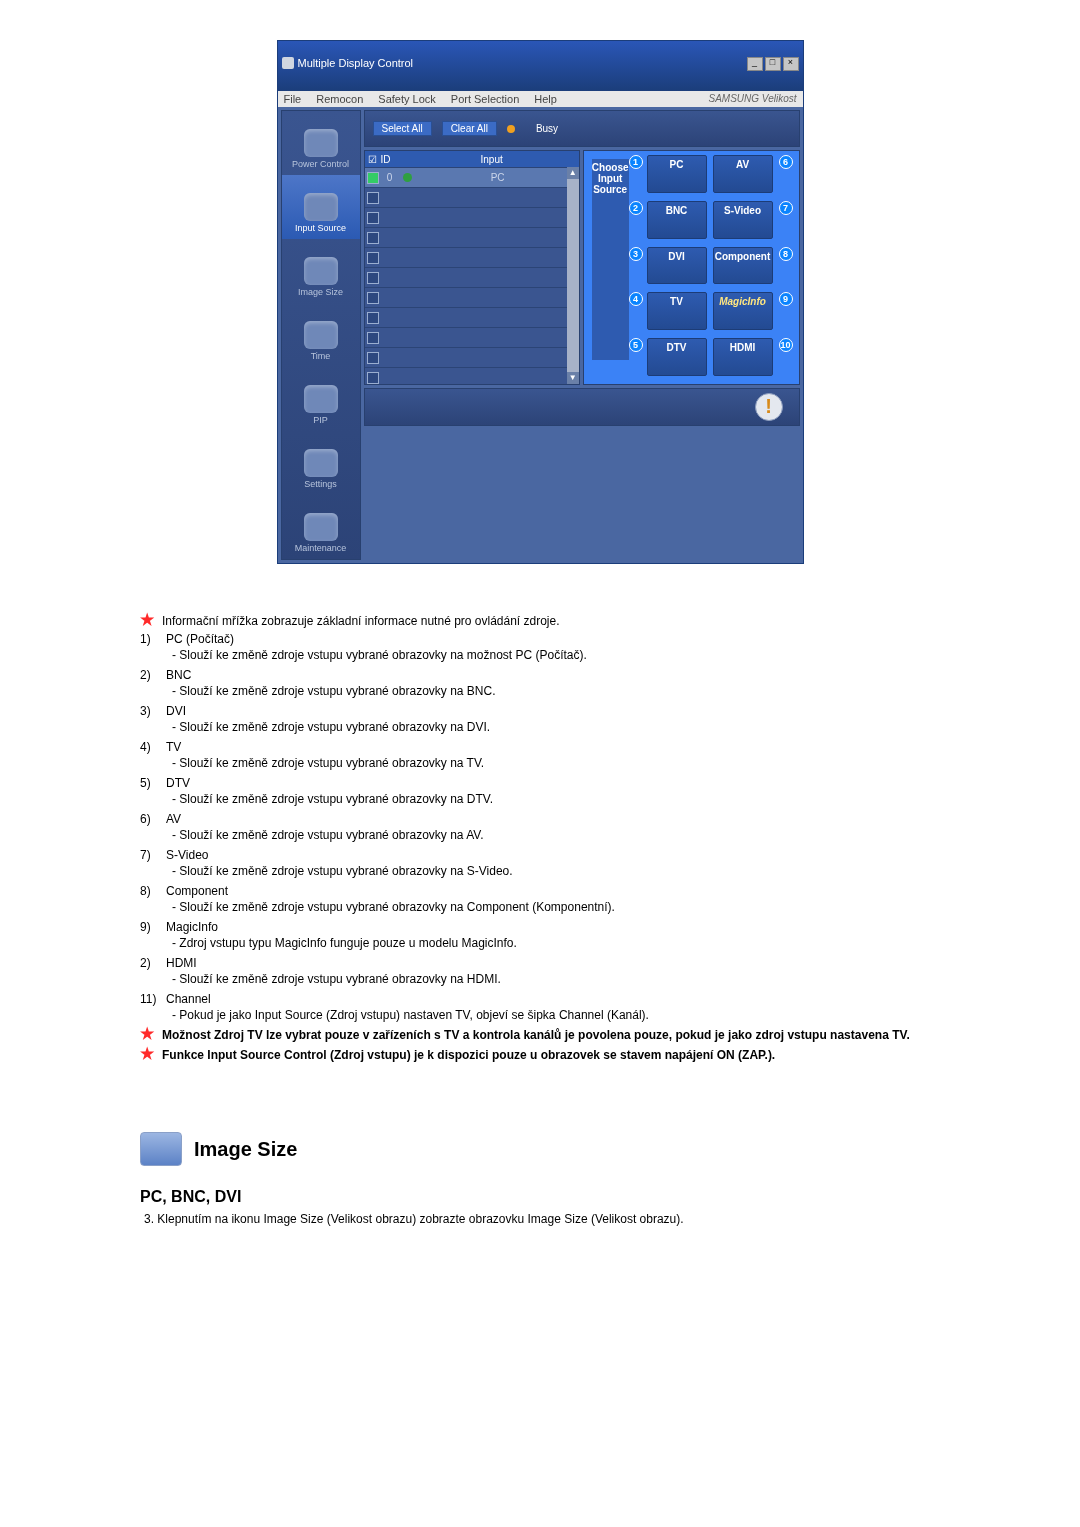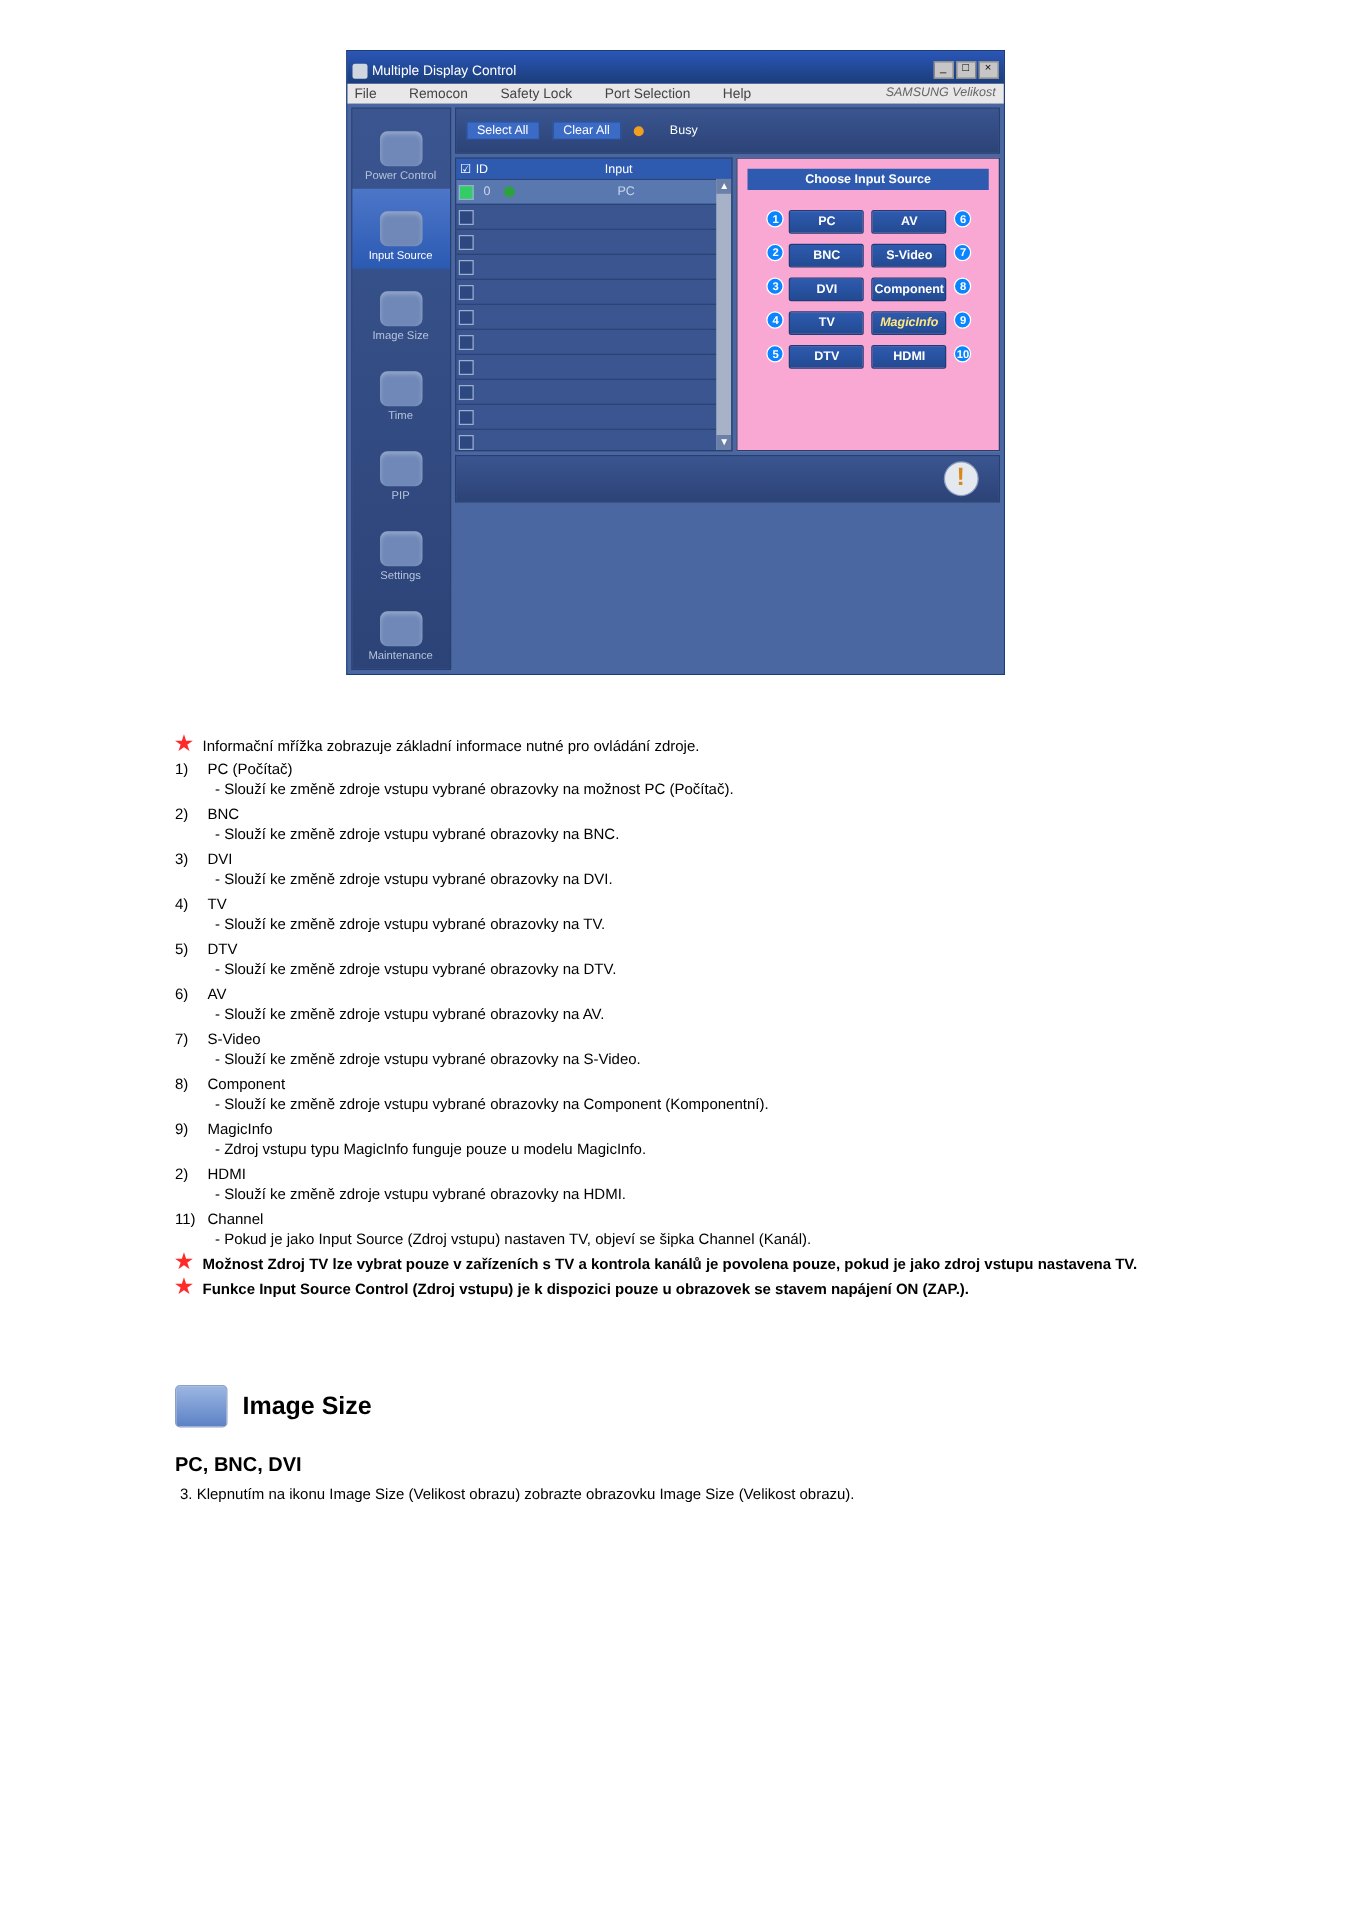--- a/index.html
+++ b/index.html
@@ -14,24 +14,24 @@
   .app-window {
     width: 525px;
     margin: 0 auto;
     border: 1px solid #1b3d7a;
     background: #4a67a1;
   }
   .title-bar {
     background: linear-gradient(#2a56b7,#1b3d7a);
     color: #fff;
     display: flex;
-    align-items: flex-end;
+    align-items: flex-start;
     font-size: 11px;
     height: 18px;
-    padding: 4px 4px;
+    padding: 16px 4px;
   }
   .title-bar .app-icon {
     width: 12px; height: 12px;
     background: #d0d6e0;
     margin-right: 4px;
     border-radius: 2px;
   }
   .title-bar .title { flex: 1; }
   .win-btn {
     width: 14px; height: 12px;
@@ -42,21 +42,21 @@
     color:#000;
   }
   .menu-bar {
     background: #e8e8e8;
     color: #444;
     font-size: 11px;
     display: flex;
     padding: 2px 6px;
     justify-content: space-between;
   }
-  .menu-left { display:flex; gap:26px; }
+  .menu-left { display:flex; gap:15px; }
   .menu-item { cursor:pointer; }
   .brand { font-style: italic; color:#666; font-size:10px; }
   .app-body {
     background: #4a67a1;
     display: flex;
     padding: 3px;
     gap: 3px;
   }
   .sidebar {
     width: 78px;
@@ -144,24 +144,24 @@
   .cb-box.chk{background:#33cc66;}
   .id{width:18px;text-align:center;}
   .st{width:18px;display:flex;justify-content:center;}
   .dot-led{width:9px;height:9px;border-radius:50%;background:#2fa040;}
   .inp{flex:1;text-align:center;}
   .scrollbar{position:absolute;right:0;top:0;bottom:0;width:12px;background:#a7b2c8;display:flex;flex-direction:column;justify-content:space-between;}
   .sarrow{height:12px;background:#6a80a8;font-size:8px;color:#fff;text-align:center;line-height:12px;}
   .right-box{
     flex:1;
     border:1px solid #28406f;
-    background:#f9a8d4;
+    background:#3b82f6;
     padding:4px 8px 8px;
     display:flex;
-    flex-direction:column;
+    flex-direction:row;
   }
   .r-head{
     background:#2e5bb0;
     color:#fff;
     font-size:10px;
     font-weight:bold;
     text-align:center;
     padding:3px 0;
     margin:4px 0 16px;
   }

